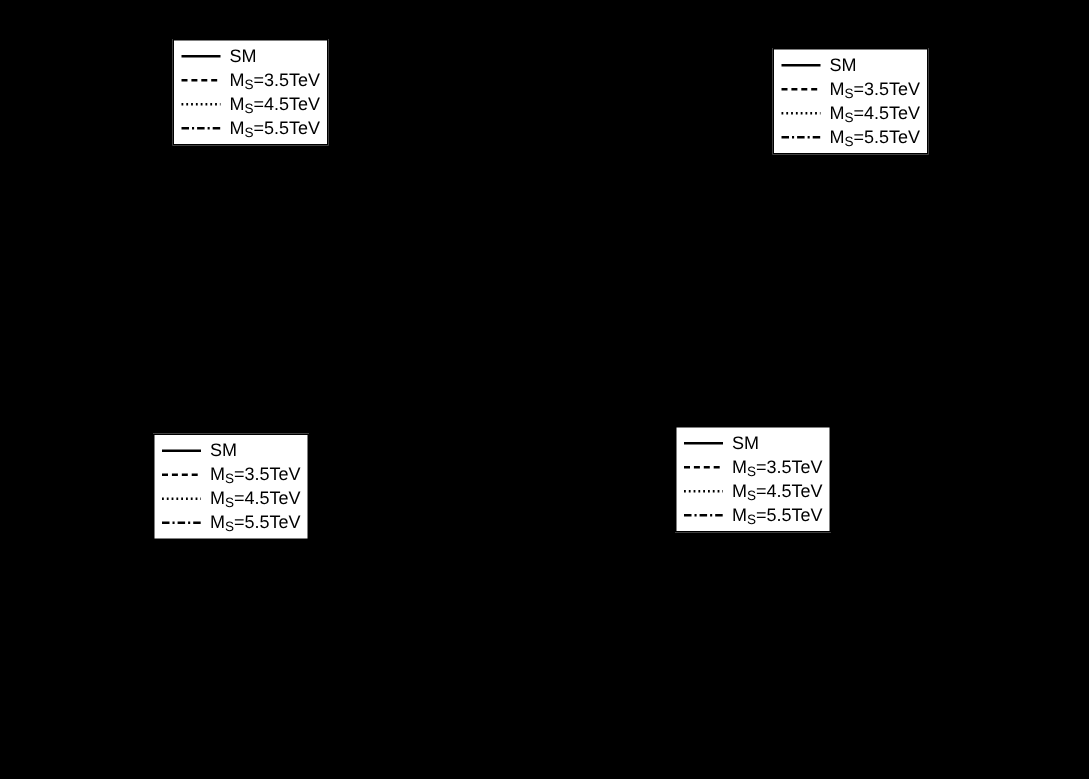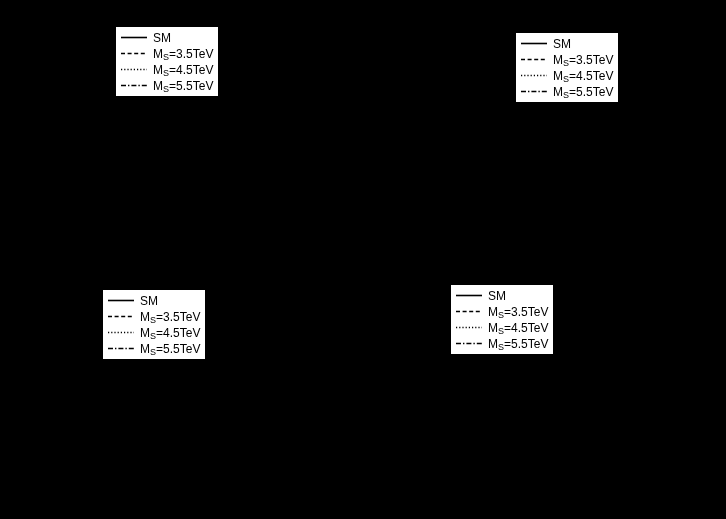--- a/index.html
+++ b/index.html
@@ -17,21 +17,21 @@
   }
   .legend {
     position: absolute;
     width: 104px;
     height: 71px;
     box-sizing: border-box;
     background: var(--legend-bg, #fff);
     border: 1px solid var(--legend-border, #000);
     display: flex;
     flex-direction: column;
-    justify-content: center;
+    justify-content: flex-start;
     padding: 2px 3px 2px 4px;
     color: #000;
     font-size: 12px;
     line-height: 1;
   }
   .legend-tl { left: 115px; top: 26px; }
   .legend-tr { left: 515px; top: 32px; }
   .legend-bl { left: 102px; top: 289px; }
   .legend-br { left: 450px; top: 284px; }
   .lrow {

